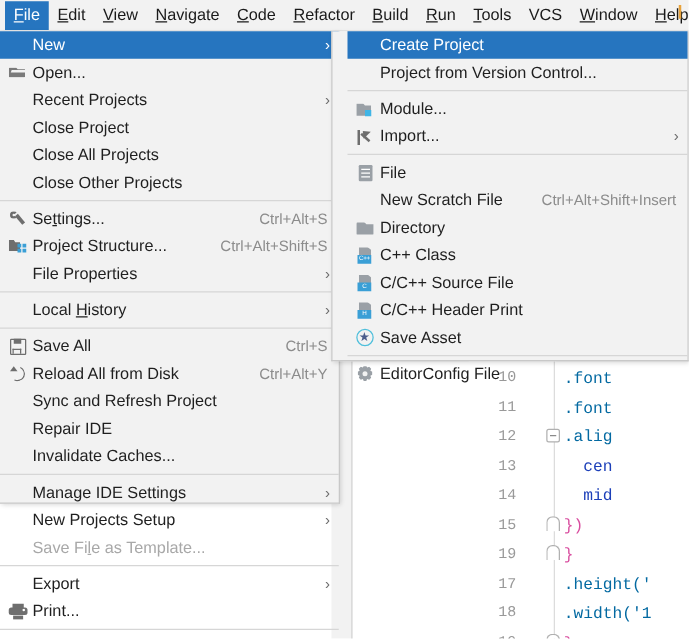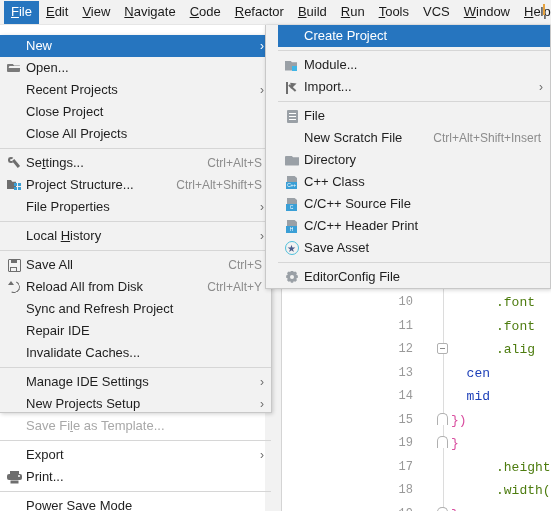--- a/index.html
+++ b/index.html
@@ -128,21 +128,21 @@
     background: #ffffff;
     box-sizing: border-box;
   }
   .ctext {
     position: absolute;
     left: 186px;
     font-size: 13px;
     white-space: pre;
     letter-spacing: 0px;
   }
-  .t-meth { color: #4d7c0f; margin-left: 45px; }
+  .t-meth { color: #0369a1; }
   .t-id   { color: #1c3fb8; }
   .t-brk  { color: #d94fa0; }
   #watermark {
     position: absolute;
     left: 212px;
     top: 198px;
     font-family: "Liberation Sans", sans-serif;
     font-size: 10px;
     color: #c9c9c9;
     white-space: nowrap;
@@ -155,21 +155,20 @@
     position: absolute;
     left: 0; top: 25px;
     width: 272px;
     height: 378px;
     background: #f2f2f2;
     border: 1px solid #c8c8c8;
     border-top: none;
     border-left: none;
     box-sizing: border-box;
     box-shadow: 1px 1px 4px rgba(0,0,0,0.18);
-    margin-top: 10px;
   }
   
   #submenu {
     position: absolute;
     left: 265px; top: 25px;
     width: 286px;
     height: 264px;
     background: #f2f2f2;
     border: 1px solid #c8c8c8;
     border-top: none;
@@ -556,20 +555,24 @@
       <span class="mi-arrow">›</span>
     </div>
     <div class="mi">
       <span class="mi-icon"></span>
       <span class="mi-label">Close Project</span>
     </div>
     <div class="mi">
       <span class="mi-icon"></span>
       <span class="mi-label">Close All Projects</span>
     </div>
+    <div class="mi">
+      <span class="mi-icon"></span>
+      <span class="mi-label">Close Other Projects</span>
+    </div>
     <div class="sep"></div>
     <div class="mi">
       <span class="mi-icon">
         <span class="ic ic-wrench"></span>
       </span>
       <span class="mi-label">Se<span style="text-decoration: underline;">t</span>tings...</span>
       <span class="mi-accel">Ctrl+Alt+S</span>
     </div>
     <div class="mi">
       <span class="mi-icon">
@@ -650,20 +653,24 @@
       <span class="mi-icon"></span>
       <span class="mi-label">Power Save Mode</span>
     </div>
   </div>
 
 <div id="submenu">
     <div class="mi sel">
       <span class="mi-icon"></span>
       <span class="mi-label">Create Project</span>
     </div>
+    <div class="mi">
+      <span class="mi-icon"></span>
+      <span class="mi-label">Project from Version Control...</span>
+    </div>
     <div class="sep"></div>
     <div class="mi">
       <span class="mi-icon">
         <span class="ic ic-module"></span>
       </span>
       <span class="mi-label">Module...</span>
     </div>
     <div class="mi">
       <span class="mi-icon">
         <span class="ic ic-import">

